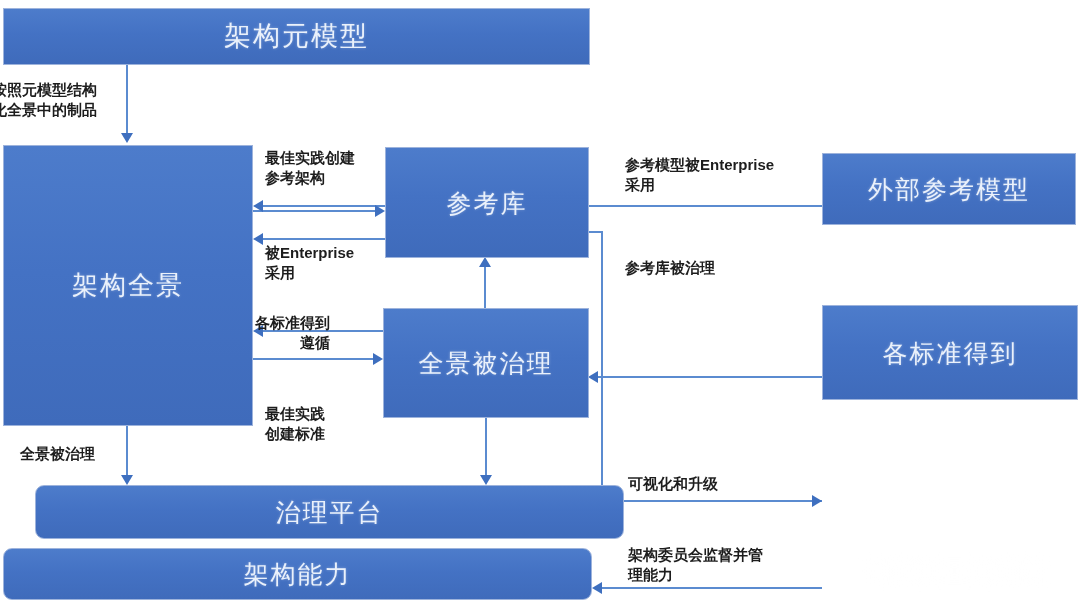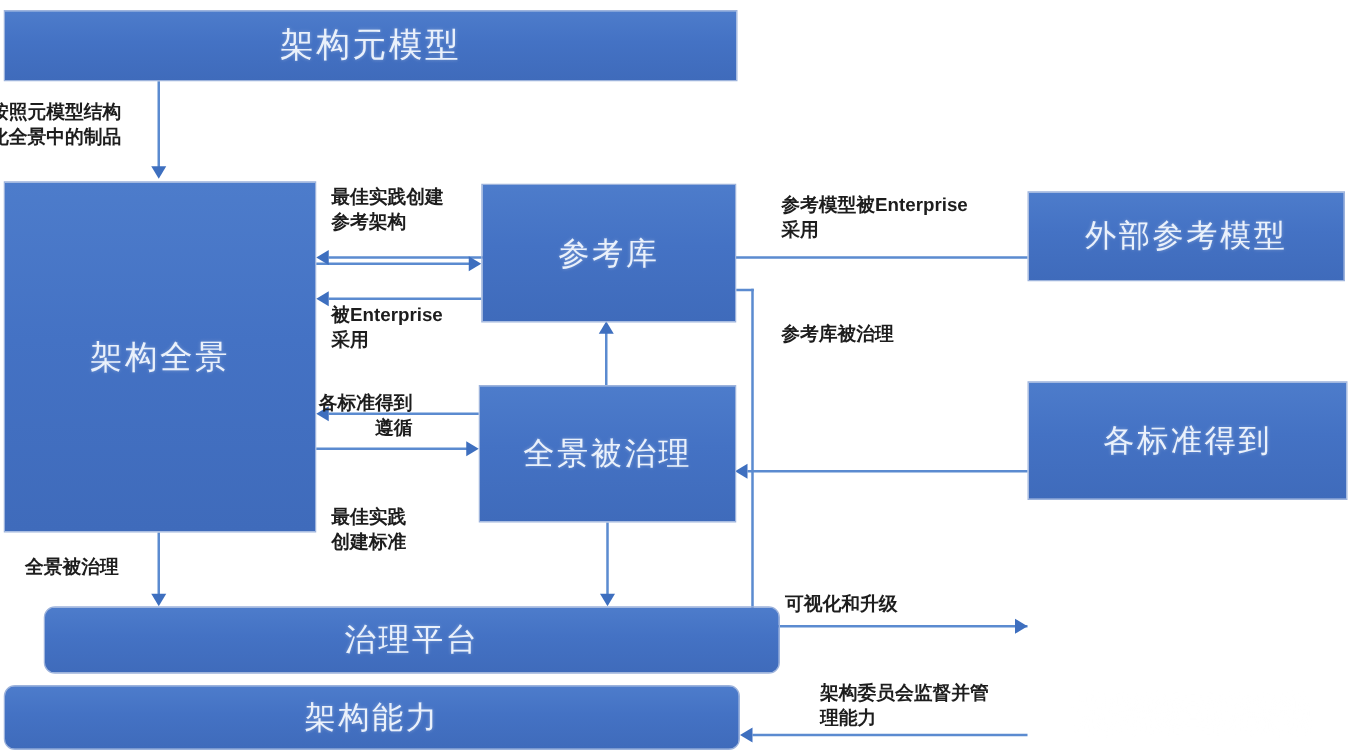--- a/index.html
+++ b/index.html
@@ -193,16 +193,16 @@
   <div class="lbl" style="left:625px; top:155px;">参考模型被Enterprise
 采用</div>
 
   <div class="lbl" style="left:625px; top:258px;">参考库被治理</div>
 
 
   <div class="lbl" style="left:20px; top:444px;">全景被治理</div>
 
   <div class="lbl" style="left:628px; top:474px;">可视化和升级</div>
 
-  <div class="lbl" style="left:656px; top:545px;">架构委员会监督并管
+  <div class="lbl" style="left:628px; top:545px;">架构委员会监督并管
 理能力</div>
 
 </div>
 
 </body></html>

